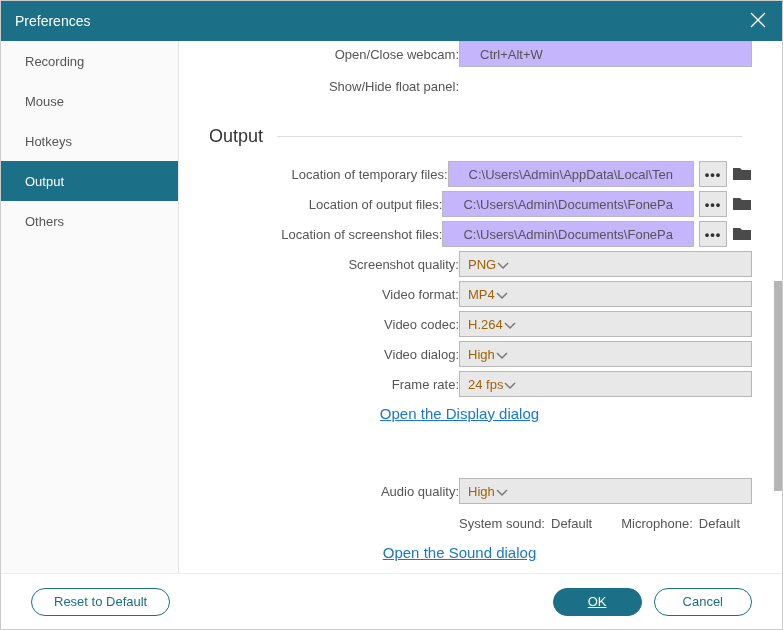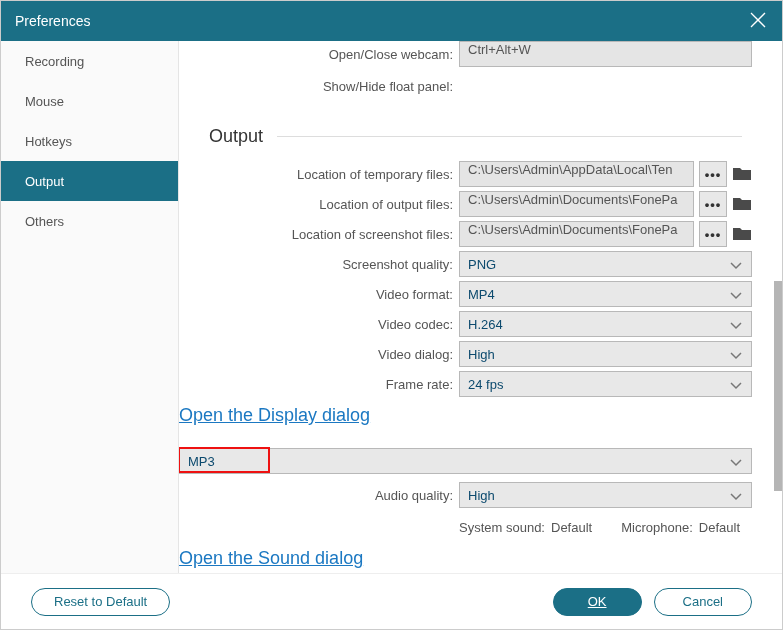--- a/index.html
+++ b/index.html
@@ -8,33 +8,33 @@
     .titlebar { background: #1b6f86; color: #fff; height: 40px; display: flex; align-items: center; justify-content: space-between; padding: 0 14px; font-size: 14px; }
     .titlebar .close-x { width: 20px; height: 20px; stroke: #fff; stroke-width: 1.3; cursor: pointer; }
     .body { flex: 1; display: flex; overflow: hidden; }
     .sidebar { width: 178px; background: #fafafa; border-right: 1px solid #e5e5e5; }
     .sidebar-item { height: 40px; display: flex; align-items: center; padding-left: 24px; font-size: 13px; color: #555; cursor: pointer; }
     .sidebar-item.active { background: #1b6f86; color: #fff; }
     .content { flex: 1; position: relative; overflow: hidden; }
     .content-inner { position: absolute; top: 0; left: 0; right: 8px; padding-right: 22px; }
     .scrollbar { position: absolute; right: 0; top: 240px; width: 8px; height: 210px; background: #b5b5b5; }
     .row { display: flex; align-items: center; height: 30px; margin-bottom: 0; }
-    .row-label { width: 280px; text-align: right; padding-right: 6px; font-size: 13px; color: #555; }
+    .row-label { width: 280px; text-align: right; font-size: 13px; color: #555; }
     .row-input { flex: 1; display: flex; align-items: center; gap: 5px; }
-    .textbox { height: 26px; border: 1px solid #b8b8b8; background: #e5e5e5; color: #555; font-size: 13px; padding: 0 8px; display: flex; overflow: hidden; white-space: nowrap; }
+    .textbox { height: 26px; border: 1px solid #b8b8b8; background: #c4b5fd; color: #555; font-size: 13px; padding: 0 20px; display: flex; align-items: center; overflow: hidden; white-space: nowrap; }
     .textbox.flex { flex: 1; }
     .browse-btn { width: 28px; height: 26px; border: 1px solid #b8b8b8; background: #e8e8e8; display: flex; align-items: center; justify-content: center; cursor: pointer; font-weight: bold; color: #333; font-size: 13px; letter-spacing: 1px; }
     .folder-icon { width: 20px; height: 16px; cursor: pointer; }
     .folder-icon svg { width: 100%; height: 100%; fill: #4a4a4a; }
-    .dropdown { height: 26px; border: 1px solid #b8b8b8; background: #e8e8e8; display: flex; align-items: center; justify-content: space-between; padding: 0 8px; font-size: 13px; color: #0c4a6e; cursor: pointer; flex: 1; }
+    .dropdown { height: 26px; border: 1px solid #b8b8b8; background: #e8e8e8; display: flex; align-items: center; padding: 0 8px; font-size: 13px; color: #a16207; cursor: pointer; flex: 1; }
     .chevron { width: 14px; height: 10px; }
     .chevron svg { stroke: #777; stroke-width: 1.5; fill: none; }
     .section-title { font-size: 18px; color: #333; margin: 25px 0 12px 30px; display: flex; align-items: center; }
     .section-title .hr { flex: 1; height: 1px; background: #ddd; margin-left: 14px; margin-right: 10px; }
-    .link { color: #1b78c2; font-size: 18px; text-decoration: underline; cursor: pointer; text-align: left; padding-right: 12px; margin-top: 6px; margin-bottom: 6px; }
+    .link { color: #1b78c2; font-size: 15px; text-decoration: underline; cursor: pointer; text-align: center; padding-right: 12px; margin-top: 6px; margin-bottom: 6px; }
     .footer { height: 56px; border-top: 1px solid #eee; display: flex; align-items: center; justify-content: space-between; padding: 0 30px; }
     .pill-btn { height: 28px; padding: 0 22px; border-radius: 14px; font-size: 13px; cursor: pointer; display: flex; align-items: center; justify-content: center; border: 1.5px solid #1b6f86; background: #fff; color: #1b6f86; }
     .pill-btn.primary { background: #1b6f86; color: #fff; }
     .pill-btn.primary { padding: 0 34px; text-decoration: underline; }
     .footer-right { display: flex; gap: 12px; }
     .static-pair { display: flex; gap: 6px; font-size: 13px; color: #555; }
   </style>
 </head>
 <body>
 
@@ -182,29 +182,20 @@
                 <span class="chevron"><svg viewBox="0 0 14 10">
                     <polyline points="2,2 7,7 12,2"></polyline>
                   </svg></span>
               </div>
           </div>
         </div>
         <div class="link">Open the Display dialog</div>
 
         <div style="height:14px"></div>
         <div class="row">
-          <div class="row-input">
-            <div class="dropdown" style="position:relative">
-              <span style="position:absolute;left:-2px;top:-2px;width:92px;height:26px;border:2.5px solid #e11;pointer-events:none"></span>
-              <span>MP3</span>
-                <span class="chevron"><svg viewBox="0 0 14 10">
-                    <polyline points="2,2 7,7 12,2"></polyline>
-                  </svg></span>
-            </div>
-          </div>
         </div>
         <div class="row" style="margin-top:4px">
           <div class="row-label">Audio quality:</div>
           <div class="row-input">
             <div class="dropdown">
                 <span>High</span>
                 <span class="chevron"><svg viewBox="0 0 14 10">
                     <polyline points="2,2 7,7 12,2"></polyline>
                   </svg></span>
               </div>

